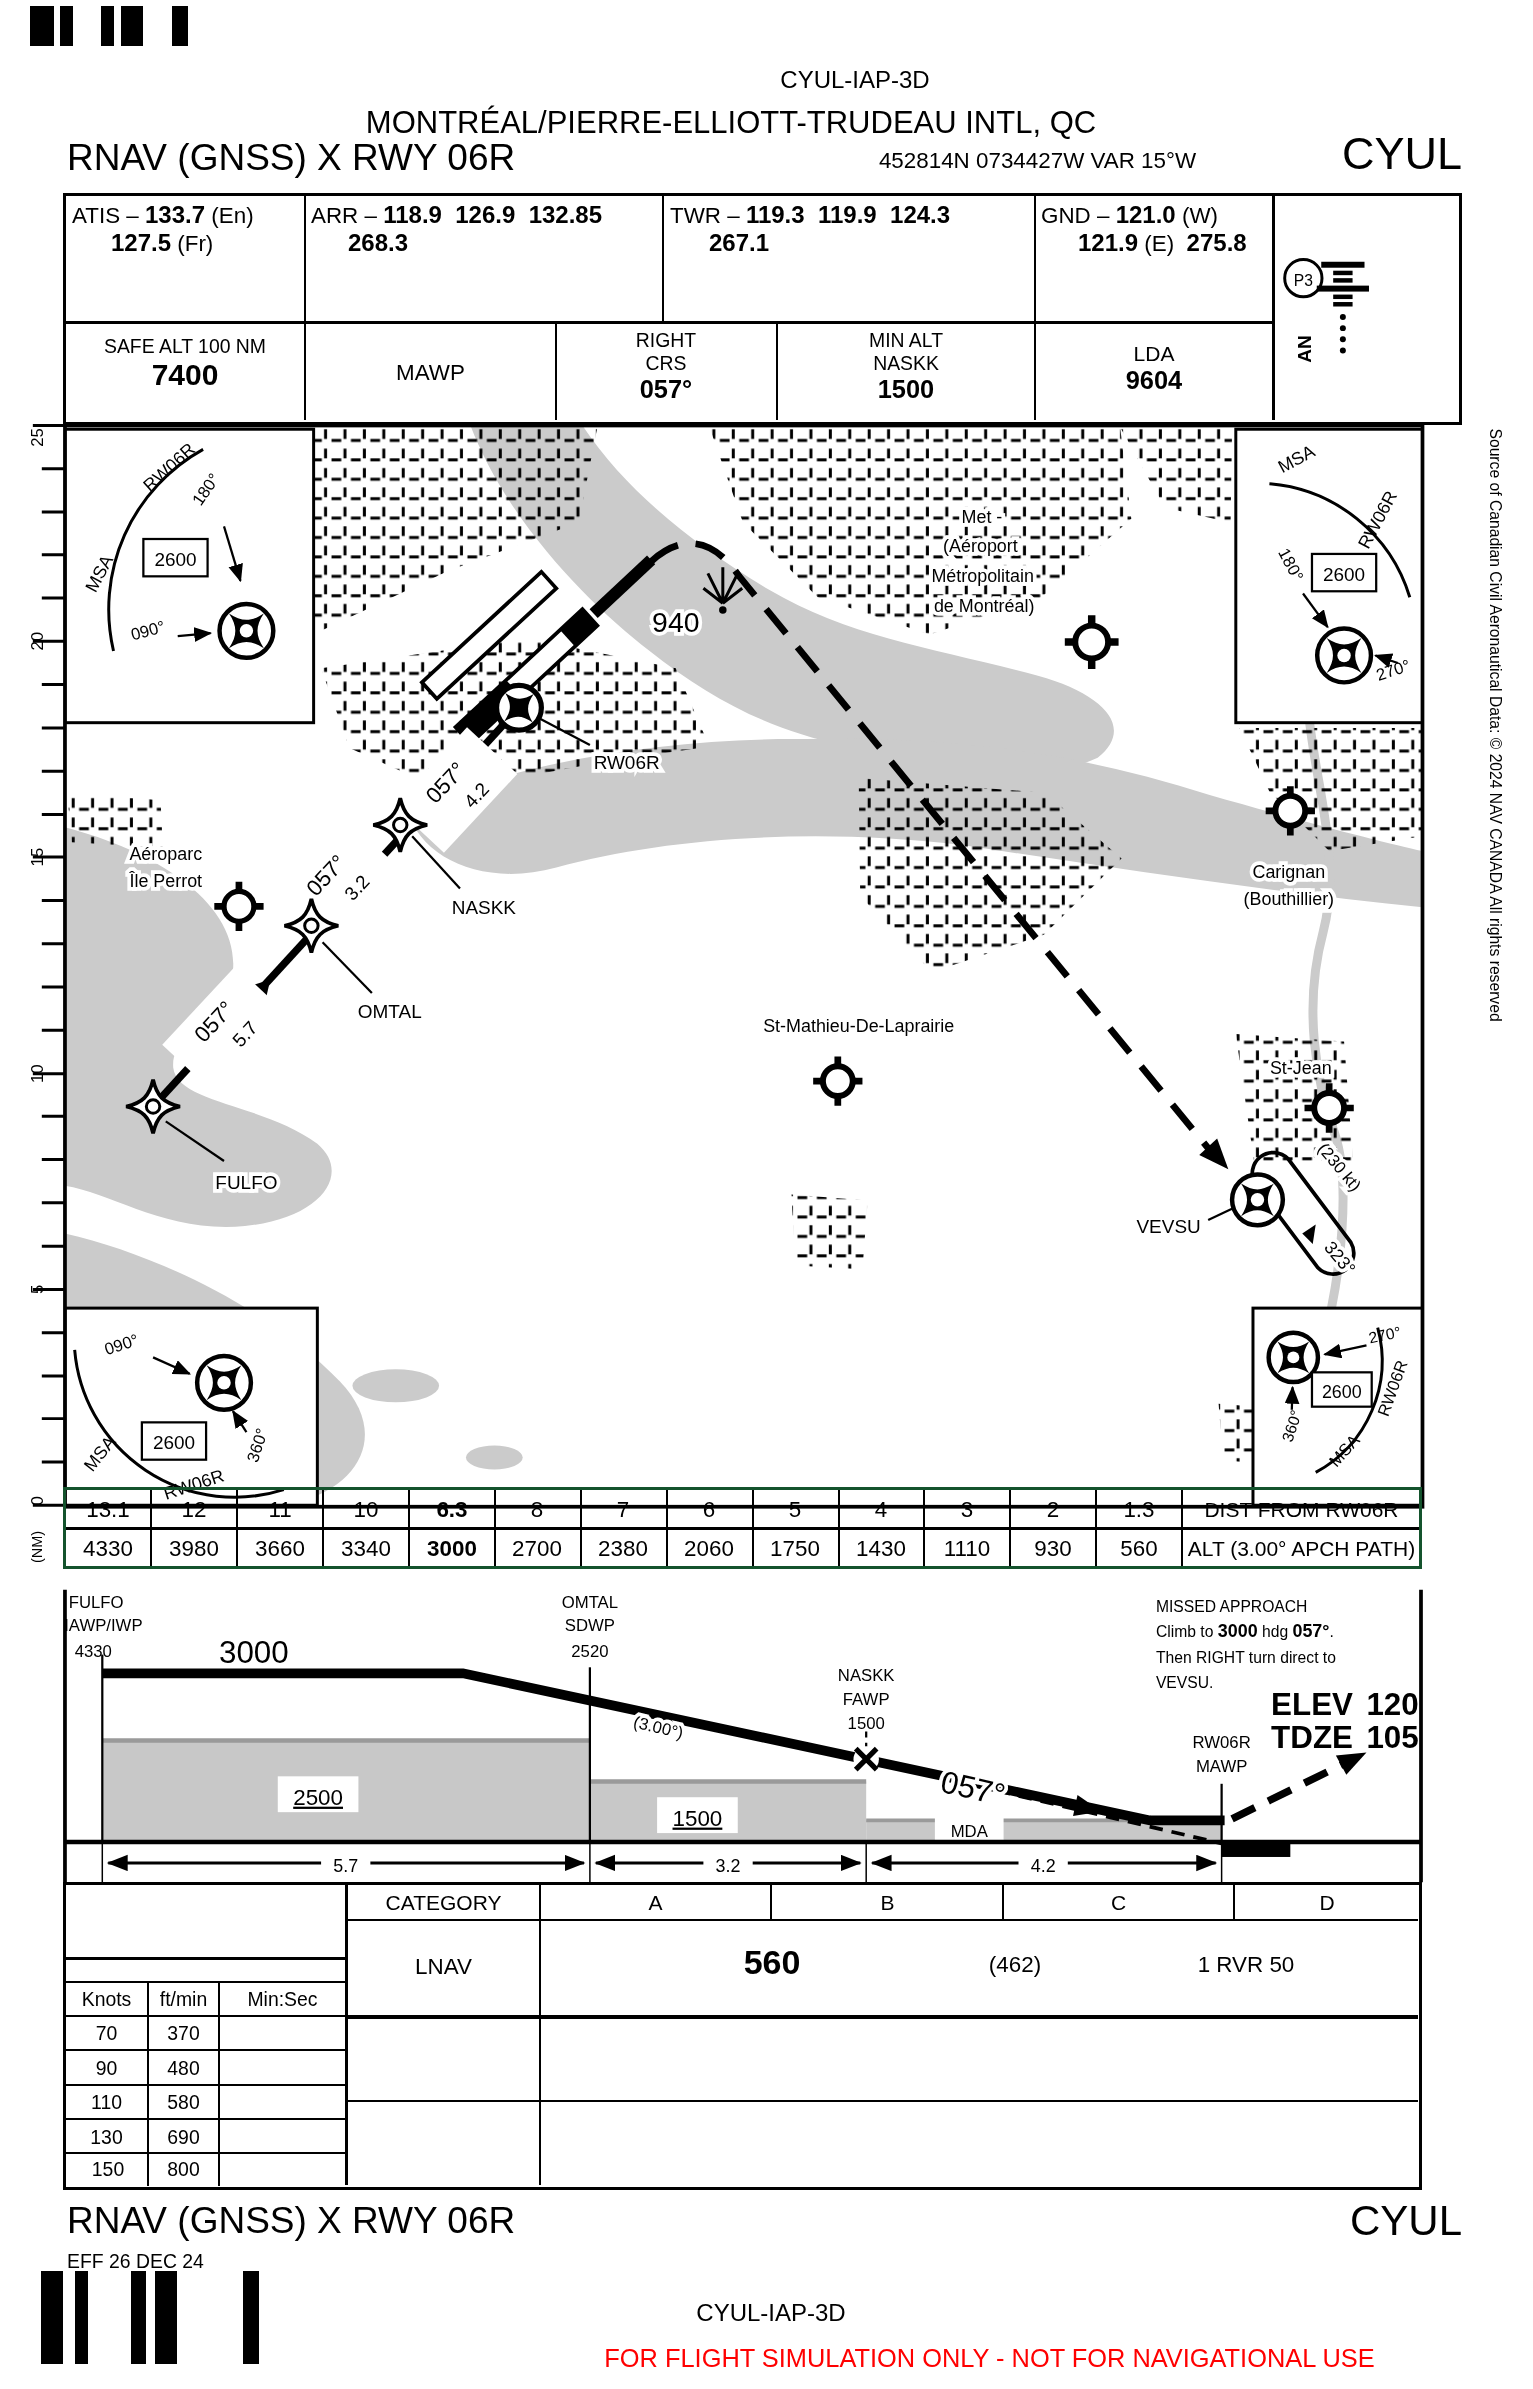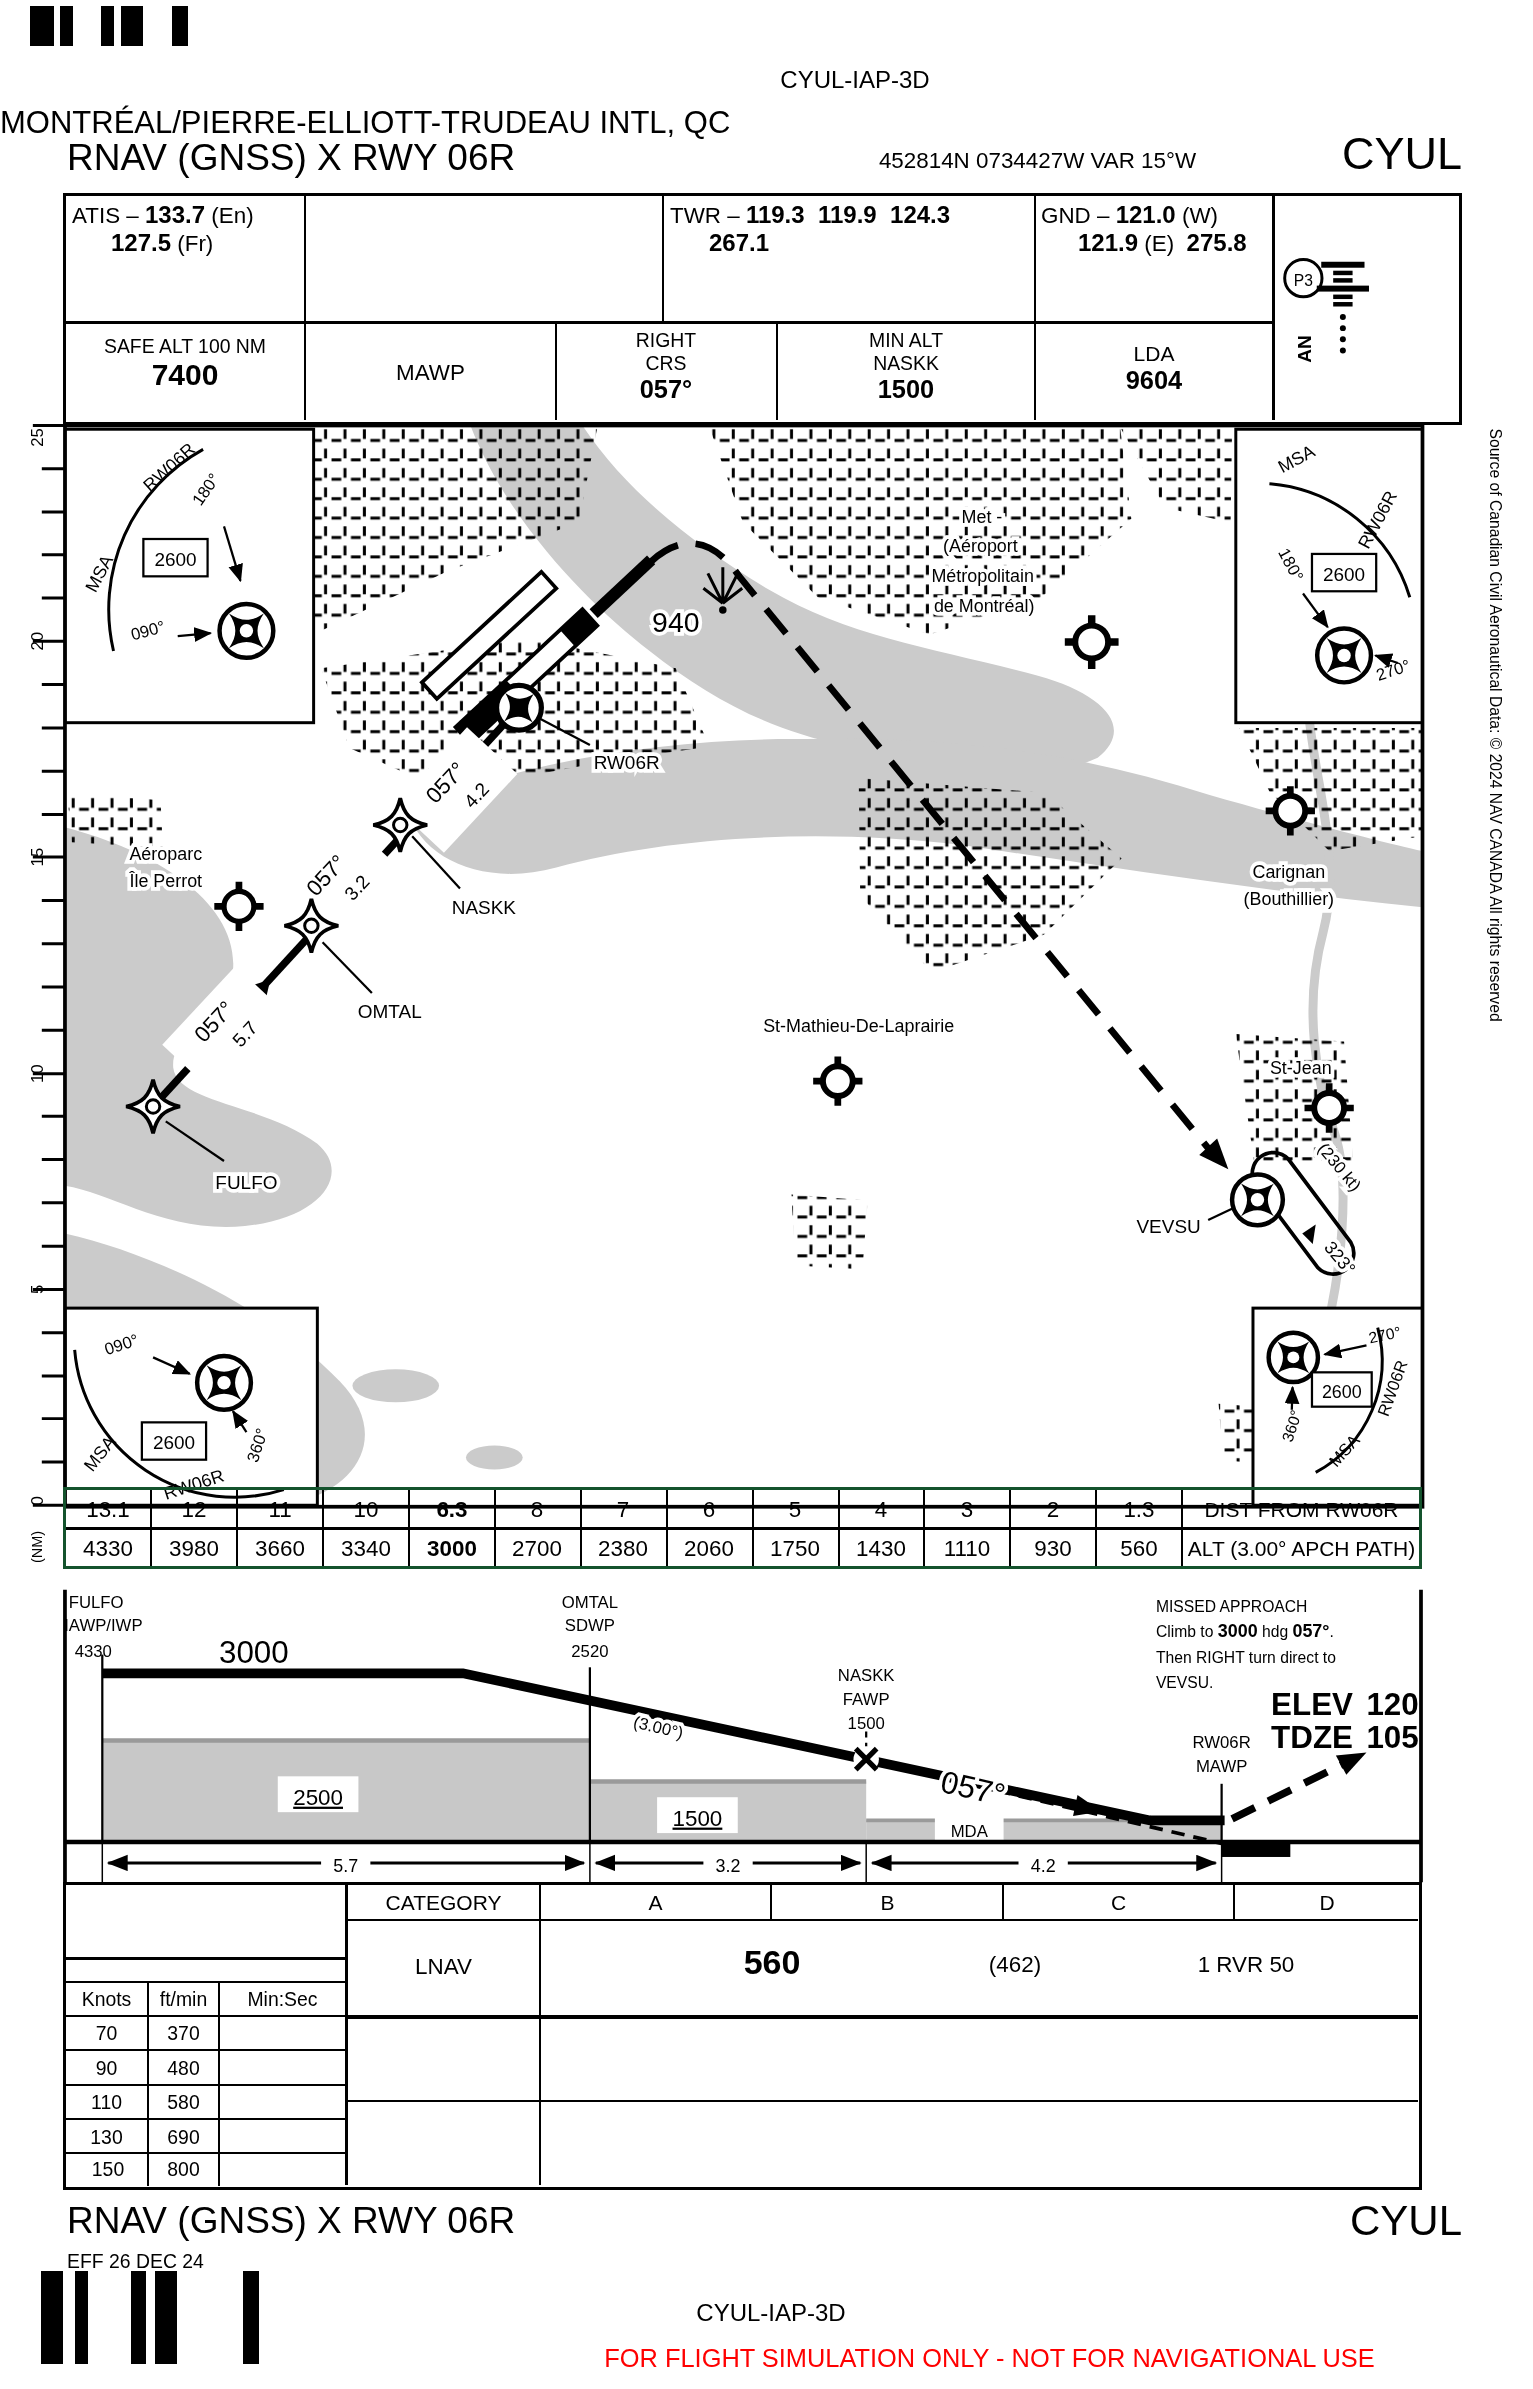--- a/index.html
+++ b/index.html
@@ -23,30 +23,34 @@
 
   <div class="abs" style="left:30px;top:6px;width:164px;height:40px">
     <div class="bar" style="left:0;width:24px"></div>
       <div class="bar" style="left:30px;width:12.7px"></div>
     <div class="bar" style="left:71px;width:12.7px"></div>
       <div class="bar" style="left:91px;width:22.4px"></div>
     <div class="bar" style="left:142px;width:16.4px"></div>
   </div>
 
   <div class="abs t32 ctr" style="left:631px;top:66px;width:448px">CYUL-IAP-3D</div>
-  <div class="abs" style="left:0;top:105px;width:1462px;text-align:left;font-size:31px">MONTRÉAL/PIERRE-ELLIOTT-TRUDEAU INTL, QC</div>
+  <div class="abs" style="left:0;top:105px;width:1462px;text-align:center;font-size:31px">MONTRÉAL/PIERRE-ELLIOTT-TRUDEAU INTL, QC</div>
   <div class="abs" style="left:67px;top:137px;font-size:37px">RNAV (GNSS) X RWY 06R</div>
   <div class="abs t30 ctr" style="left:851px;top:148px;width:373px">452814N  0734427W  VAR 15°W</div>
   <div class="abs" style="left:0;top:128px;width:1462px;text-align:right;font-size:45px">CYUL</div>
 
   <div class="abs" style="left:63px;top:193px;width:1399px;height:232px;border:3.7px solid #000;box-sizing:border-box">
 
     <div class="cell t30" style="left:6px;top:4.5px;width:228px">
       <span>ATIS – </span><span class="b t32">133.7</span><span> (En)</span><br>
       <span style="padding-left:39px"><span class="b t32">127.5</span><span> (Fr)</span></span>
+    </div>
+    <div class="cell t30" style="left:245px;top:4.5px;width:351px">
+      <span>ARR – </span><span class="b t32"><span>118.9</span>&nbsp;&nbsp;<span>126.9</span>&nbsp;&nbsp;<span>132.85</span></span><br>
+      <span class="b t32" style="padding-left:37px">268.3</span>
     </div>
     <div class="cell t30" style="left:604px;top:4.5px;width:359px">
       <span>TWR – </span><span class="b t32"><span>119.3</span>&nbsp;&nbsp;<span>119.9</span>&nbsp;&nbsp;<span>124.3</span></span><br>
       <span class="b t32" style="padding-left:39px">267.1</span>
     </div>
     <div class="cell t30" style="left:975px;top:4.5px;width:228px">
       <span>GND – </span><span class="b t32">121.0</span><span> (W)</span><br>
       <span style="padding-left:37px"><span class="b t32">121.9</span><span> (E)</span>&nbsp;&nbsp;<span class="b t32">275.8</span></span>
     </div>
 

